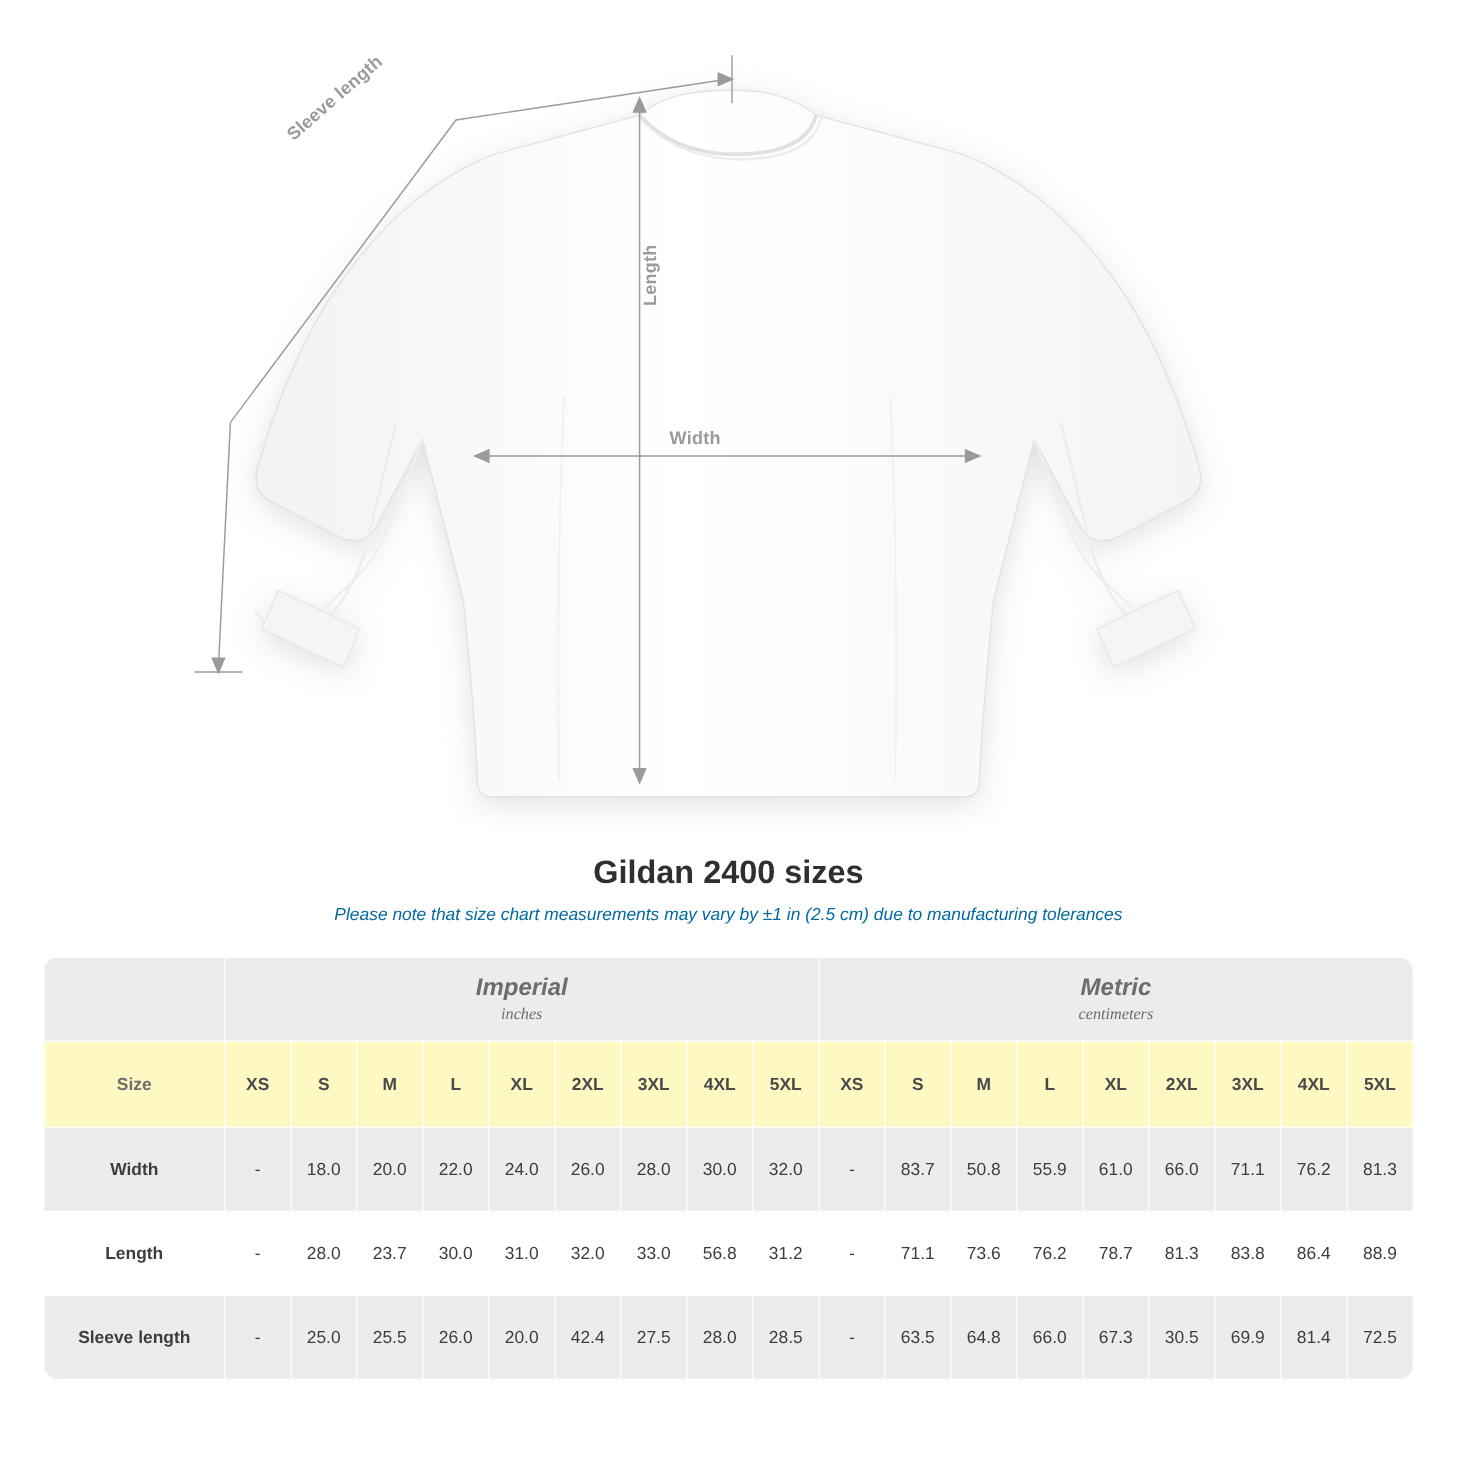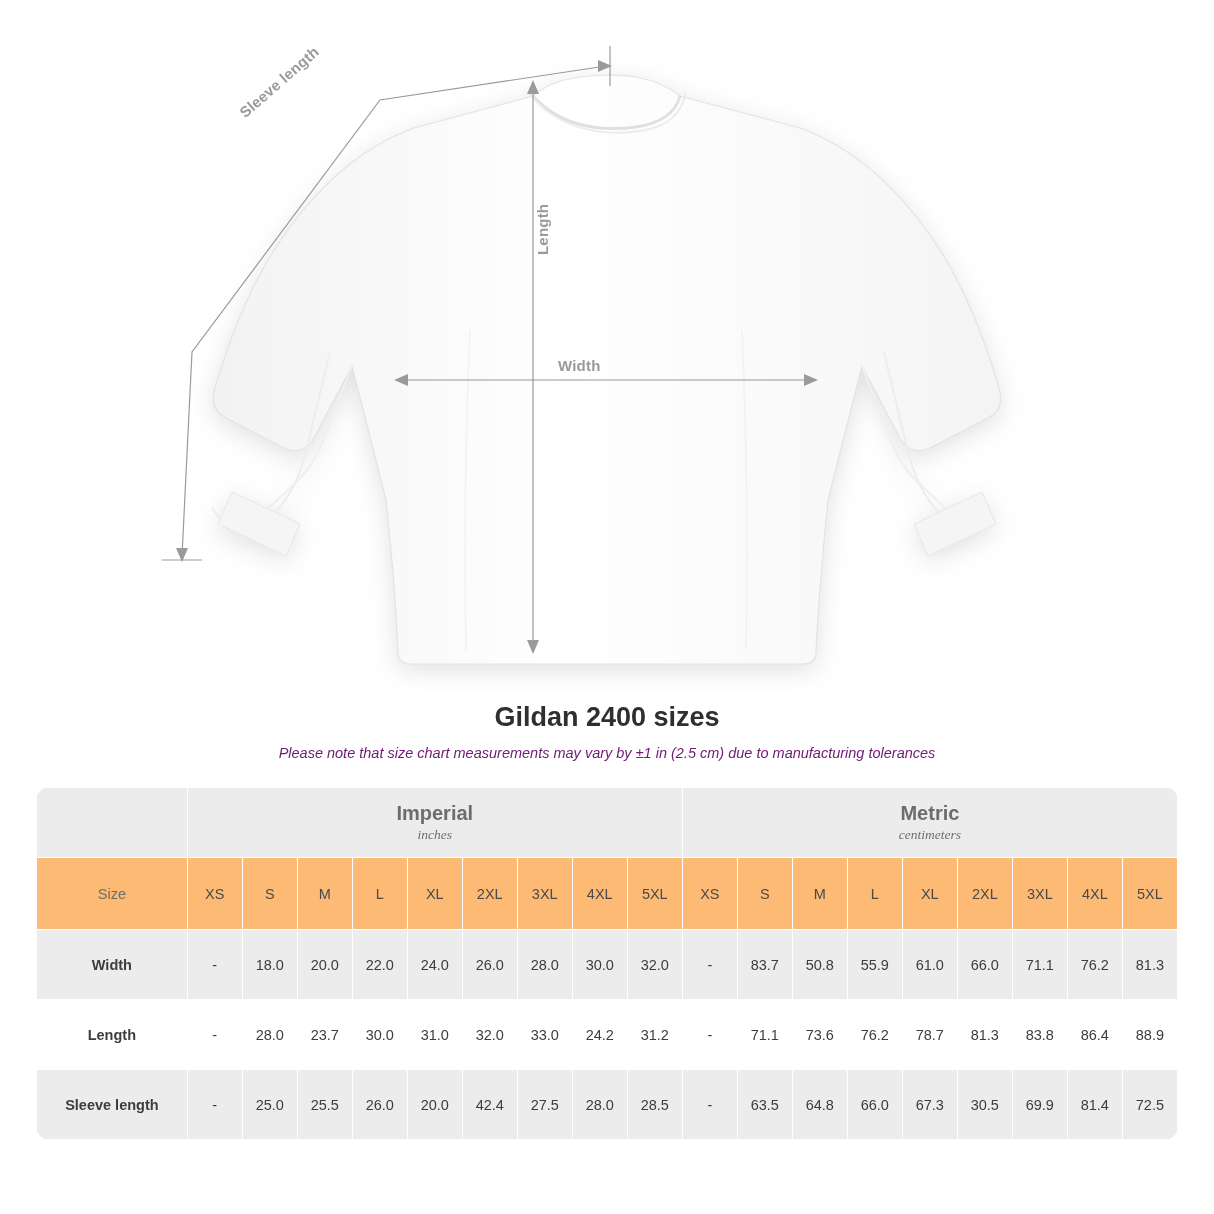--- a/index.html
+++ b/index.html
@@ -37,31 +37,31 @@
     transform-origin: left top;
   }
   .lbl-length {
     left: 534px; top: 255px;
     transform: rotate(-90deg);
     transform-origin: left top;
   }
   .lbl-width { left: 558px; top: 357px; }
 
   
-  .title-block { text-align: center; margin-top: 12px; }
+  .title-block { text-align: center; margin-top: 22px; }
   .title {
     font-size: 27px;
     font-weight: bold;
     color: #2f2f2f;
     margin: 0 0 12px 0;
   }
   .subtitle {
     font-size: 14.5px;
     font-style: italic;
-    color: #701a75;
+    color: #0369a1;
     margin: 0;
     text-align: center;
   }
 
   
   .table-wrap {
     margin: 26px 36px 0 36px;
     border-radius: 14px;
     overflow: hidden;
   }
@@ -78,36 +78,37 @@
     padding: 0;
     height: 70px;
   }
   .unit-head {
     background: #ececec;
     height: 96px;
     vertical-align: middle;
   }
   .unit-head .u-name {
     font-size: 20px;
+    font-style: italic;
     font-weight: bold;
     color: #6d6d6d;
     line-height: 1.25;
   }
   .unit-head .u-sub {
     font-size: 13.5px;
     font-style: italic;
     color: #6d6d6d;
     line-height: 1.4;
     font-family: Liberation Serif, serif;
   }
   .corner-cell { background: #ececec; }
 
   tr.head-row td, tr.head-row th {
-    background: #fdba74;
-    font-weight: normal;
+    background: #fef9c3;
+    font-weight: bold;
     color: #4a4a4a;
     height: 72px;
   }
   tr.head-row .rowhead { color: #6d6d6d; }
 
   .rowhead {
     font-weight: bold;
     color: #5c5c5c;
     font-size: 14.5px;
   }
@@ -293,21 +294,21 @@
 
         <tr class="plain">
           <td class="rowhead">Length</td>
           <td>-</td>
           <td>28.0</td>
           <td>23.7</td>
           <td>30.0</td>
           <td>31.0</td>
           <td>32.0</td>
           <td>33.0</td>
-          <td>24.2</td>
+          <td>56.8</td>
           <td>31.2</td>
           <td>-</td>
           <td>71.1</td>
           <td>73.6</td>
           <td>76.2</td>
           <td>78.7</td>
           <td>81.3</td>
           <td>83.8</td>
           <td>86.4</td>
           <td>88.9</td>

